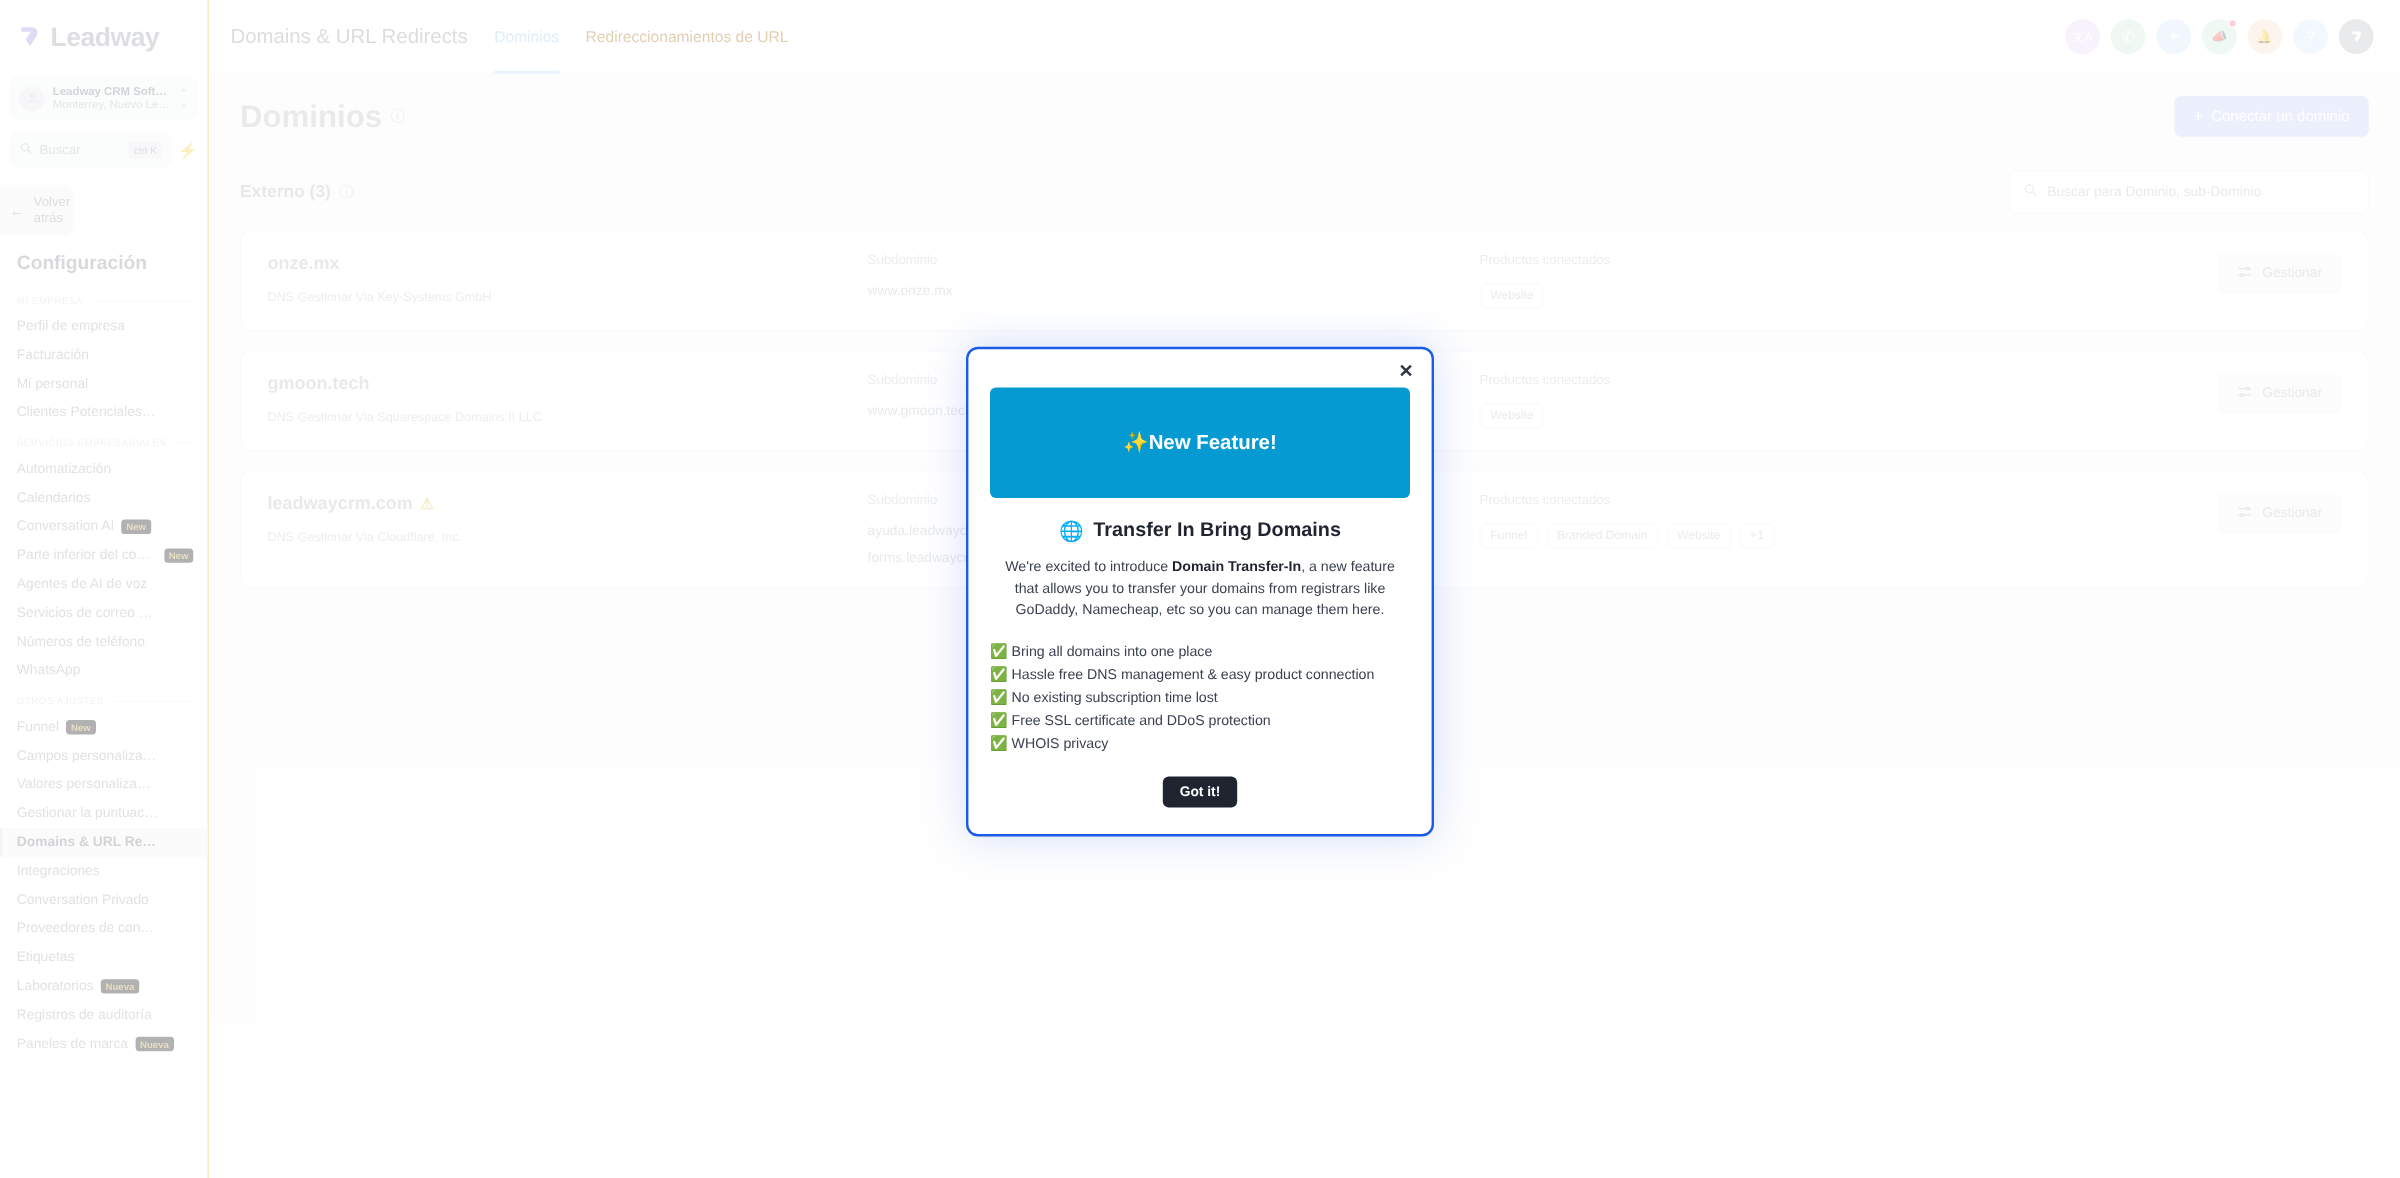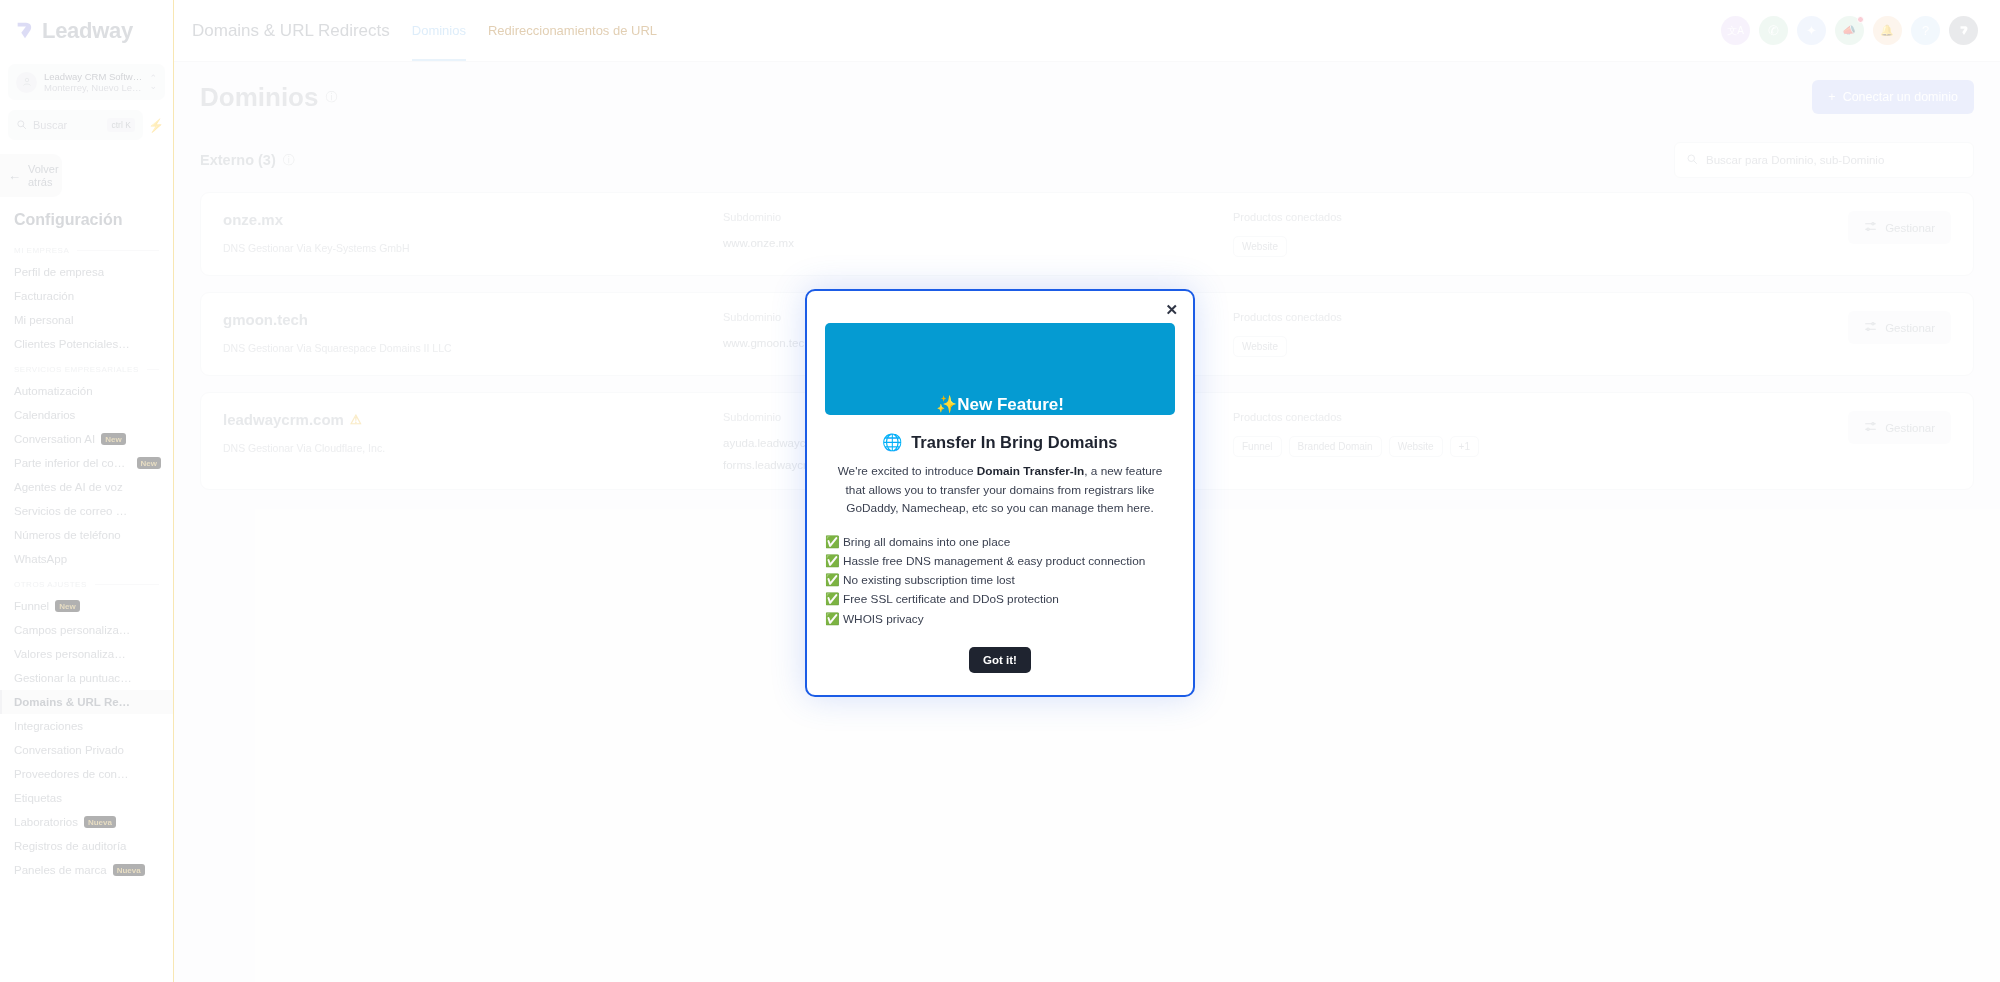--- a/index.html
+++ b/index.html
@@ -27,21 +27,21 @@
 
   .workspace {
     margin: 10px 8px 0 8px; background: #f5f6f8; border-radius: 7px;
     display: flex; align-items: center; gap: 7px; padding: 7px 8px;
   }
   .ws-avatar {
     width: 21px; height: 21px; flex:0 0 21px; border-radius: 50%;
     background: #e6e8ec; display:flex; align-items:center; justify-content:center;
   }
   .ws-text { flex: 1 1 auto; min-width: 0; }
-  .ws-title { font-size: 9.5px; color: #6d737d; font-weight: 400; white-space: nowrap; overflow: hidden; text-overflow: ellipsis; }
+  .ws-title { font-size: 9.5px; color: #6d737d; font-weight: 700; white-space: nowrap; overflow: hidden; text-overflow: ellipsis; }
   .ws-sub { font-size: 9.5px; color: #a3a8b1; white-space: nowrap; overflow: hidden; text-overflow: ellipsis; }
   .ws-chev { font-size: 9px; color: #b5bac2; line-height: 0.9; }
 
   .search-row { margin: 10px 8px 0 8px; display: flex; align-items: center; gap: 6px; }
   .search-box {
     flex: 1 1 auto; display: flex; align-items: center; gap: 6px;
     background: #f5f6f8; border-radius: 7px; padding: 6px 8px;
   }
   .search-box .ph { font-size: 11px; color: #a3a8b1; flex: 1 1 auto; }
   .kbd { font-size: 8.5px; color: #8b9099; background: #e9ebef; border-radius: 3px; padding: 2px 4px; }
@@ -164,21 +164,21 @@
     box-shadow: 0 0 34px rgba(60,110,230,0.22);
     pointer-events: auto;
     margin-top: 4px;
   }
   .modal-close {
     position: absolute; top: 11px; right: 15px; font-size: 15px; color: #2f3545; font-weight: 700;
     line-height: 1;
   }
   .modal-banner {
     margin-top: 18px; height: 92px; background: #059bd2; border-radius: 5px;
-    display: flex; align-items: flex-end; justify-content: center;
+    display: flex; align-items: center; justify-content: center;
   }
   .modal-banner-text { font-size: 17px; font-weight: 700; color: #ffffff; }
   .modal-title {
     margin-top: 18px; text-align: center; font-size: 16.5px; font-weight: 700; color: #1f2430;
     display: flex; align-items: center; justify-content: center; gap: 8px;
   }
   .modal-body {
     margin-top: 10px; text-align: center; font-size: 11.8px; line-height: 1.55; color: #3a4050;
     padding: 0 2px;
   }

